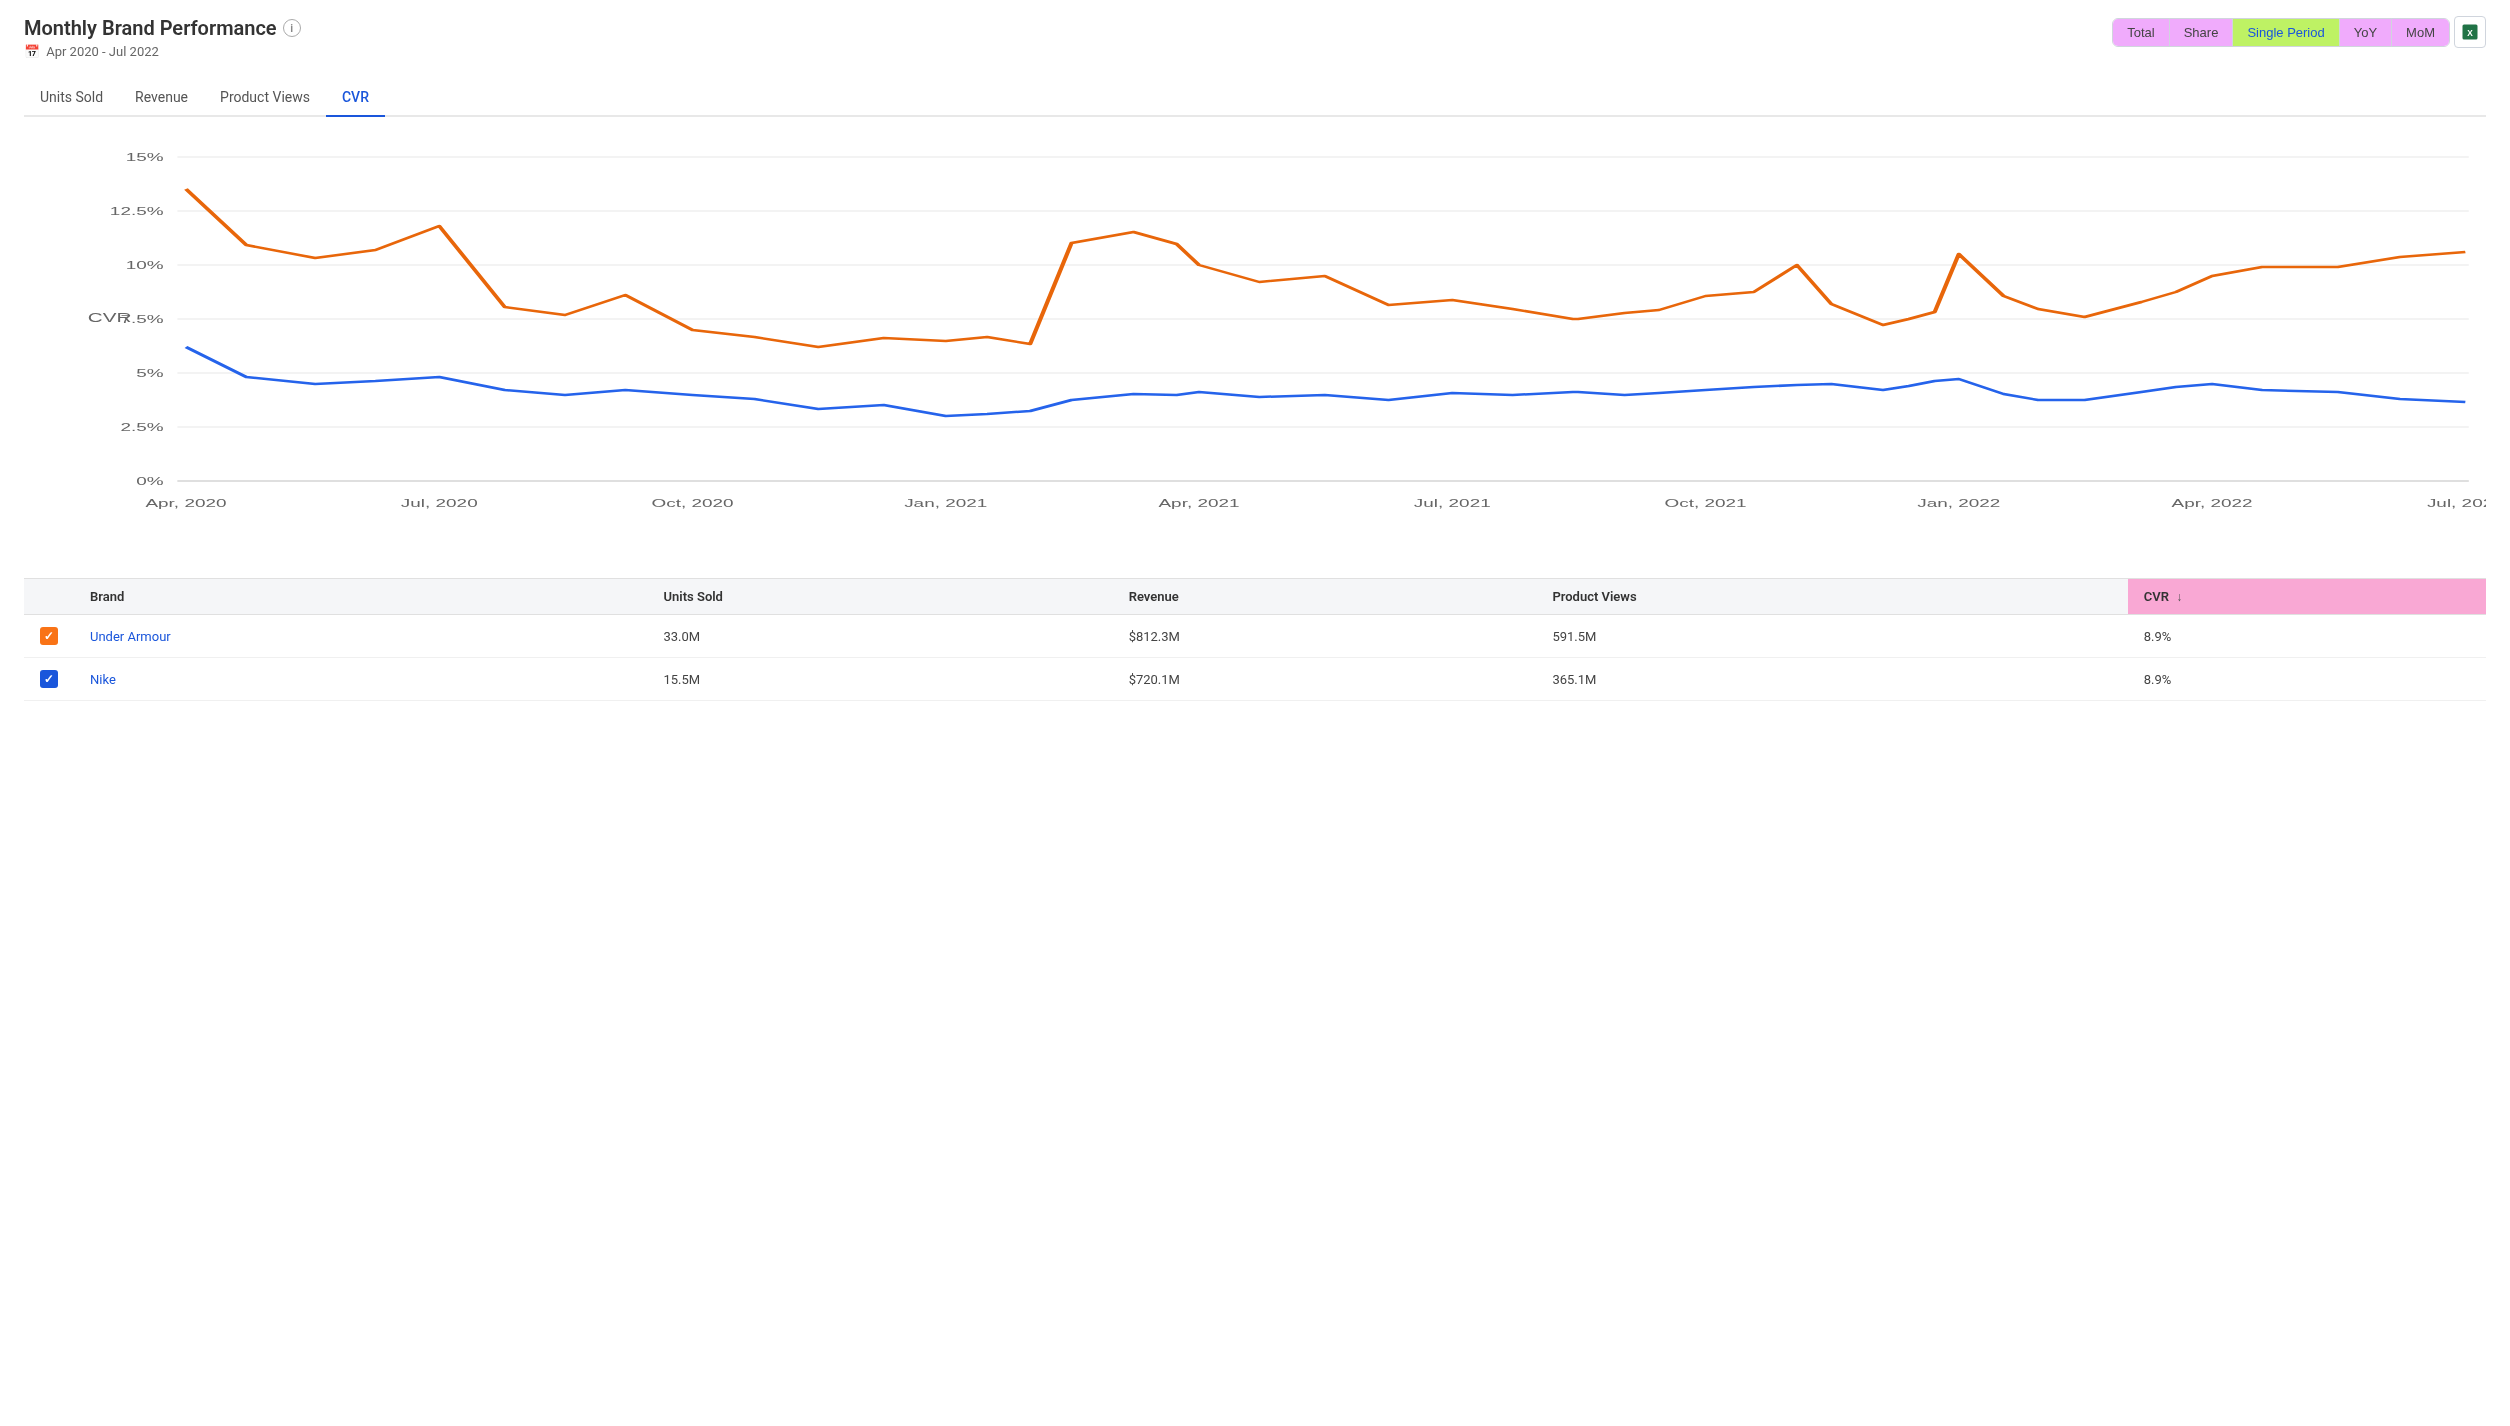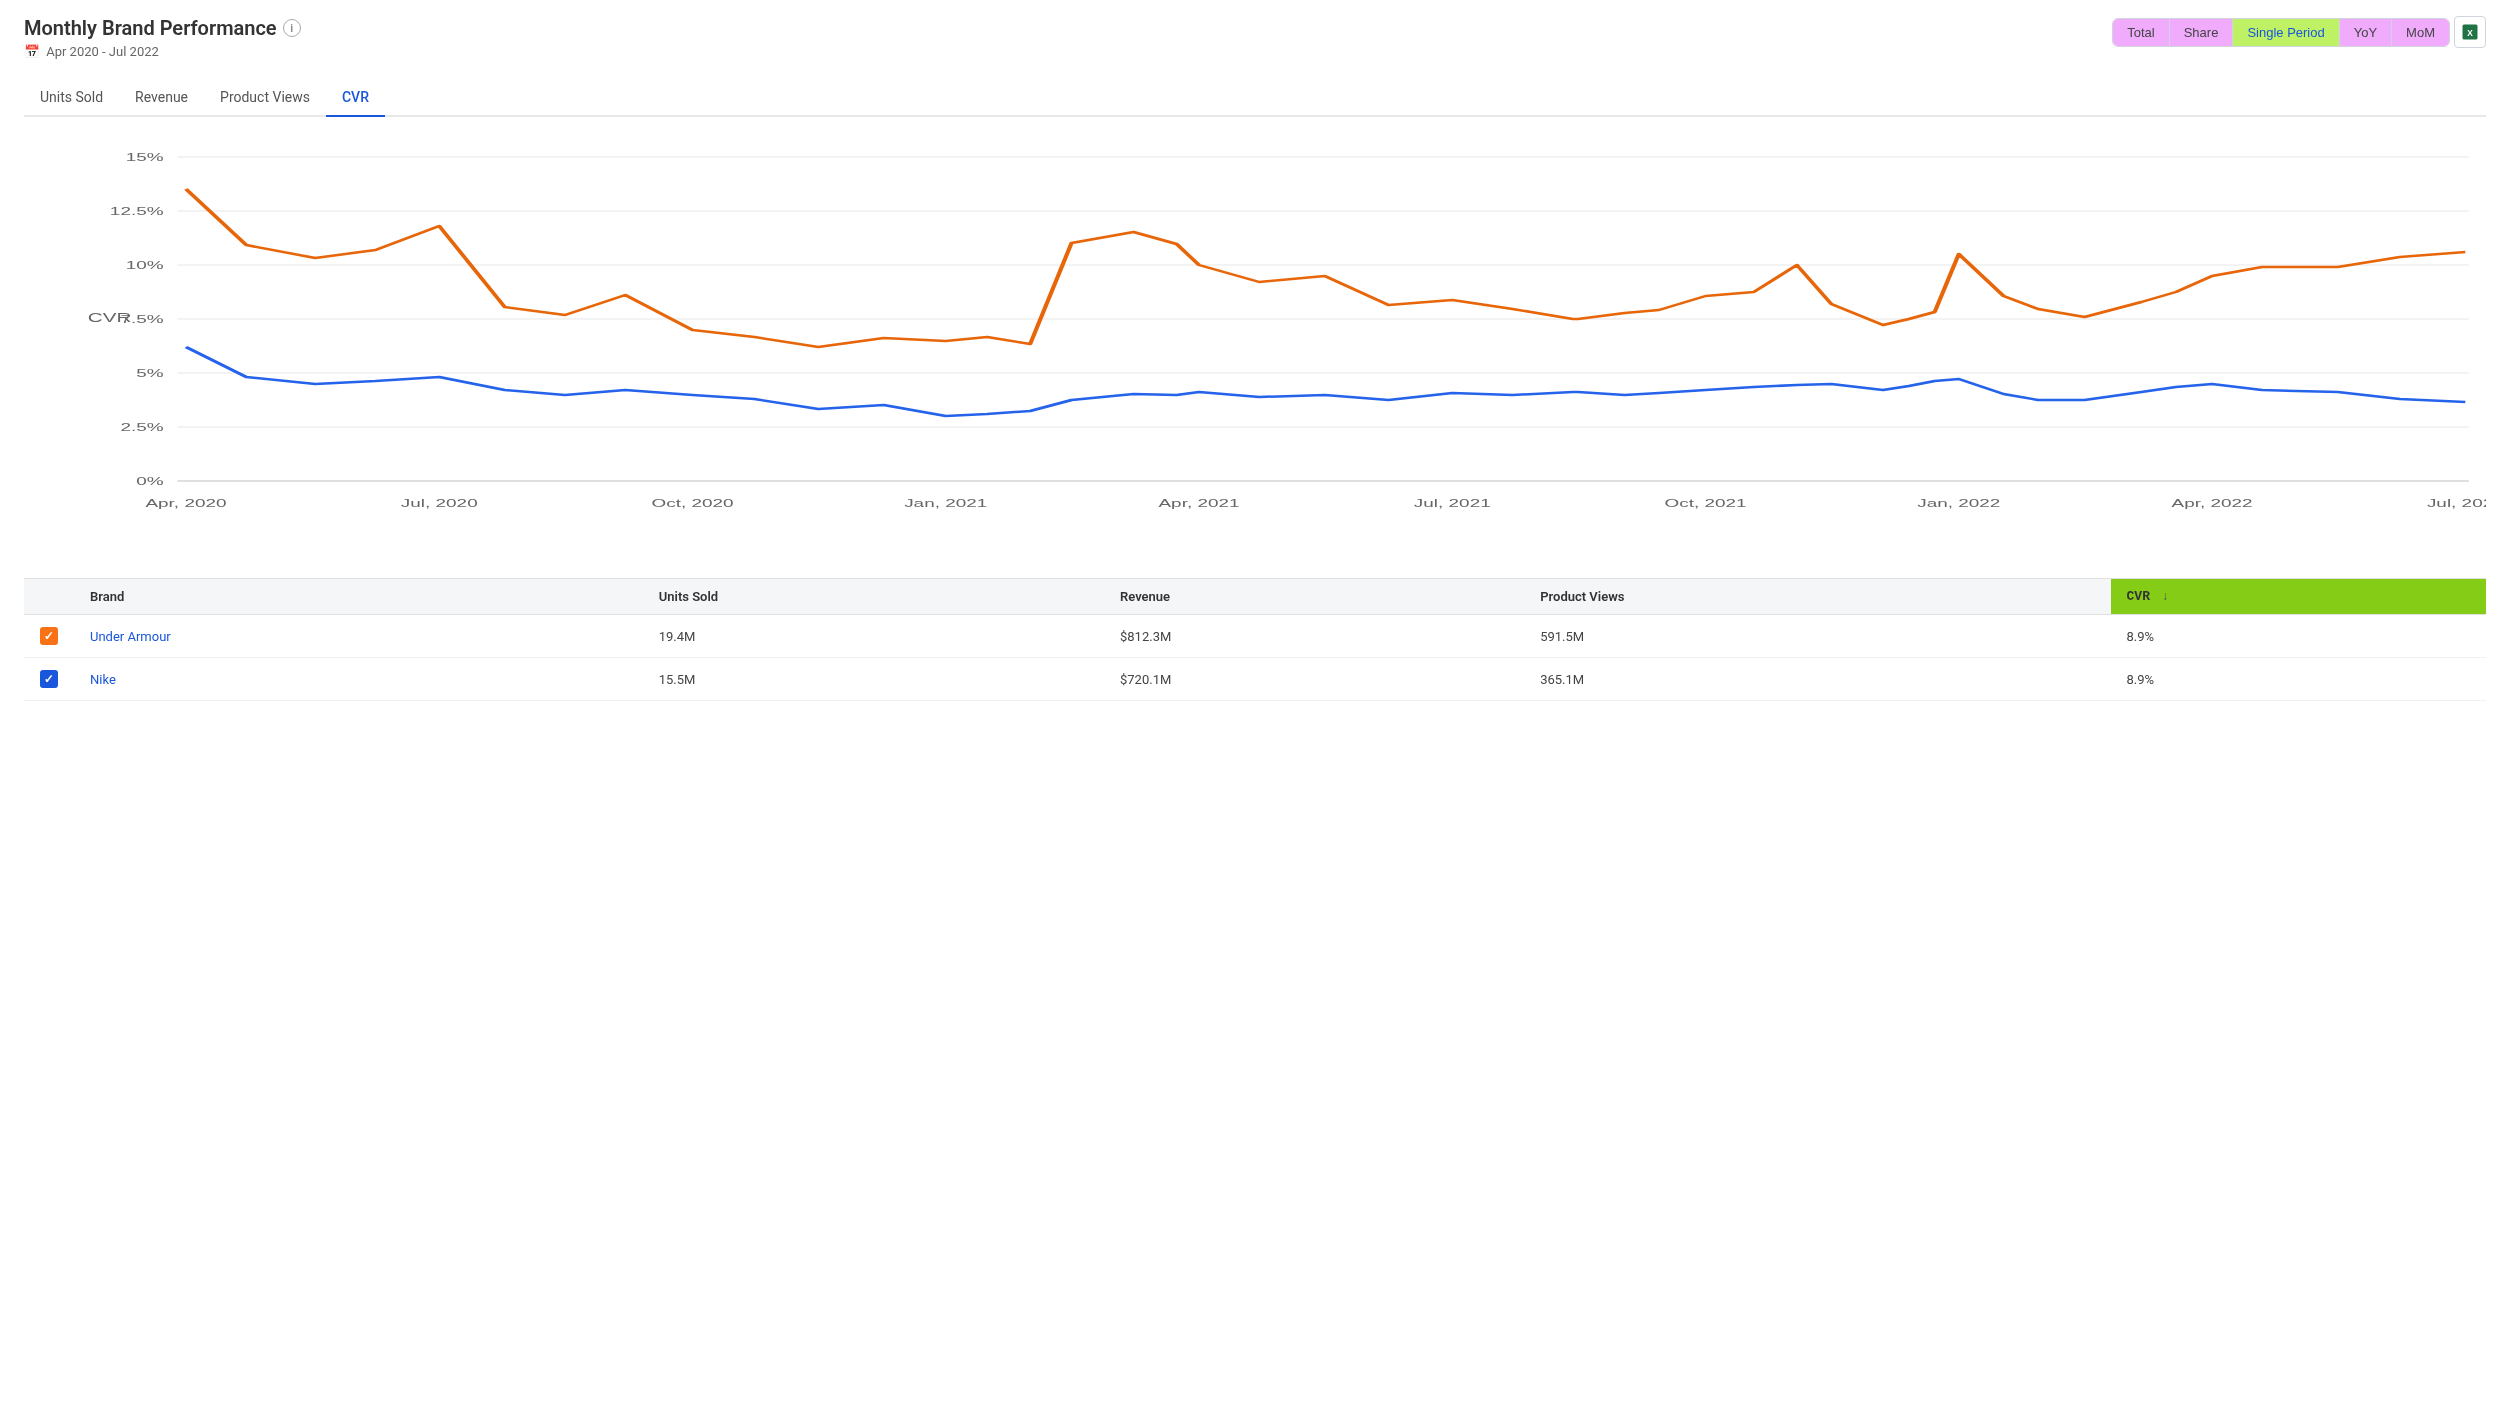--- a/index.html
+++ b/index.html
@@ -28,21 +28,21 @@
     .tab { padding: 10px 16px; font-size: 14px; cursor: pointer; color: #555; border-bottom: 2px solid transparent; margin-bottom: -2px; font-weight: 400; }
     .tab.active { color: #1a56db; border-bottom: 2px solid #1a56db; font-weight: 500; }
 
     
     .chart-area { padding: 20px 0 10px 0; position: relative; }
     .chart-wrapper { margin-left: 50px; position: relative; }
 
     
     .data-table { width: 100%; border-collapse: collapse; margin-top: 8px; }
     .data-table th { background: #f5f6f8; text-align: left; padding: 10px 16px; font-size: 13px; font-weight: 600; color: #333; border-top: 1px solid #e0e0e0; border-bottom: 1px solid #e0e0e0; }
-    .data-table th.sorted { background: #84cc16; font-family: Liberation Mono, monospace; }
+    .data-table th.sorted { background: #f9a8d4; }
     .data-table td { padding: 12px 16px; font-size: 13px; color: #444; border-bottom: 1px solid #f0f0f0; }
     .brand-link { color: #1a56db; text-decoration: none; }
     .checkbox-cell { width: 40px; text-align: center; }
     .checkbox-orange { background: #f97316; display: flex; align-items: center; justify-content: center; border-radius: 3px; width: 18px; height: 18px; }
     .checkbox-blue { background: #1a56db; display: flex; align-items: center; justify-content: center; border-radius: 3px; width: 18px; height: 18px; }
     .checkmark { color: #fff; font-size: 12px; font-weight: bold; }
     .sort-arrow { margin-left: 4px; color: #555; font-size: 12px; }
 
     svg.chart { width: 100%; height: 420px; }
   </style>
@@ -242,21 +242,21 @@
     <tbody>
       <tr>
         <td class="checkbox-cell">
           <div class="checkbox-orange">
             <span class="checkmark">✓</span>
           </div>
         </td>
         <td>
           <a class="brand-link" href="#">Under Armour</a>
         </td>
-        <td>19.4M</td>
+        <td>33.0M</td>
         <td>$812.3M</td>
         <td>591.5M</td>
         <td>8.9%</td>
       </tr>
       <tr>
         <td class="checkbox-cell">
           <div class="checkbox-blue">
             <span class="checkmark">✓</span>
           </div>
         </td>

